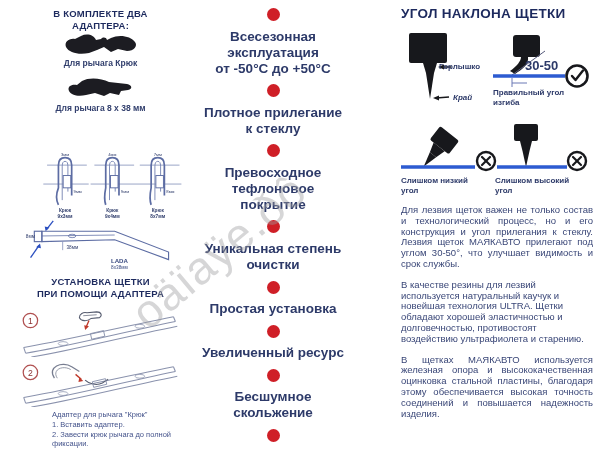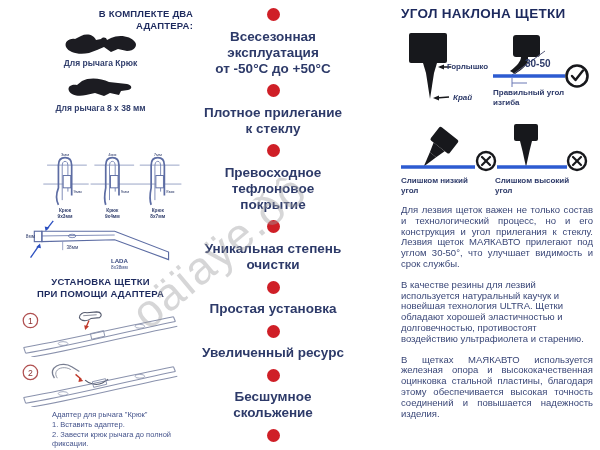--- a/index.html
+++ b/index.html
@@ -37,21 +37,21 @@
 </style>
 </head>
 <body>
 
 <div class="page">
 
   <div class="watermark">оäïаÿе.ðô</div>
 
   <div class="col-left">
 
-    <div class="blk h-navy" style="top:8px;text-align:right;">
+    <div class="blk h-navy" style="top:8px;">
       <div>В КОМПЛЕКТЕ ДВА</div>
       <div>АДАПТЕРА:</div>
     </div>
 
     <div class="blk" style="top:32px;">
       <svg width="82" height="26" viewBox="0 0 80 26">
         <path d="M5,15 C3,10 8,6 14,7 L20,4 C26,1 33,3 35,8 L40,7 C42,5 45,5 46,8 L50,6 C58,2 70,4 74,10 C77,14 73,19 66,19 L57,17 L50,20 L43,15 L36,18 L28,21 C18,23 8,21 5,15 Z" fill="#1c1c22"></path>
       </svg>
     </div>
     <div class="blk small-label" style="top:58px;">Для рычага Крюк</div>
@@ -253,23 +253,23 @@
         <polygon points="-3.5,-15 3.5,-15 0,1" fill="#17181c"></polygon>
       </g>
       <line x1="104" y1="142" x2="174" y2="142" stroke="#2d5bd1" stroke-width="3.5"></line>
       <g transform="translate(184,136)">
         <circle r="9" fill="#ffffff" stroke="#17181c" stroke-width="2.4"></circle>
         <line x1="-4" y1="-4" x2="4" y2="4" stroke="#17181c" stroke-width="2.2" stroke-linecap="round"></line>
         <line x1="4" y1="-4" x2="-4" y2="4" stroke="#17181c" stroke-width="2.2" stroke-linecap="round"></line>
       </g>
     </svg>
 
-    <div class="r-label" style="top:62px;left:54px;">Горлышко</div>
+    <div class="r-label" style="top:62px;left:46px;">Горлышко</div>
     <div class="r-label" style="top:93px;left:60px;font-style:italic;">Край</div>
-    <div class="r-label" style="top:58px;left:132px;font-size:10px;">30-50</div>
+    <div class="r-label" style="top:58px;left:132px;font-size:13px;">30-50</div>
     <div class="r-label" style="top:88px;left:100px;width:85px;">Правильный угол изгиба</div>
     <div class="r-label" style="top:176px;left:8px;width:72px;">Слишком низкий угол</div>
     <div class="r-label" style="top:176px;left:102px;width:78px;">Слишком высокий угол</div>
 
     <div class="paras" id="paragraphs">
         <div class="para just">Для лезвия щеток важен не только состав и технологический процесс, но и его конструкция и угол прилегания к стеклу. Лезвия щеток МАЯКАВТО прилегают под углом 30-50°, что улучшает видимость и срок службы.</div>
         <div class="para">В качестве резины для лезвий используется натуральный каучук и новейшая технология ULTRA. Щетки обладают хорошей эластичностью и долговечностью, противостоят воздействию ультрафиолета и старению.</div>
         <div class="para just">В щетках МАЯКАВТО используется железная опора и высококачествен­ная оцинковка стальной пластины, благодаря этому обеспечивается высокая точность соединений и повышается надежность изделия.</div>
       </div>
   </div>

